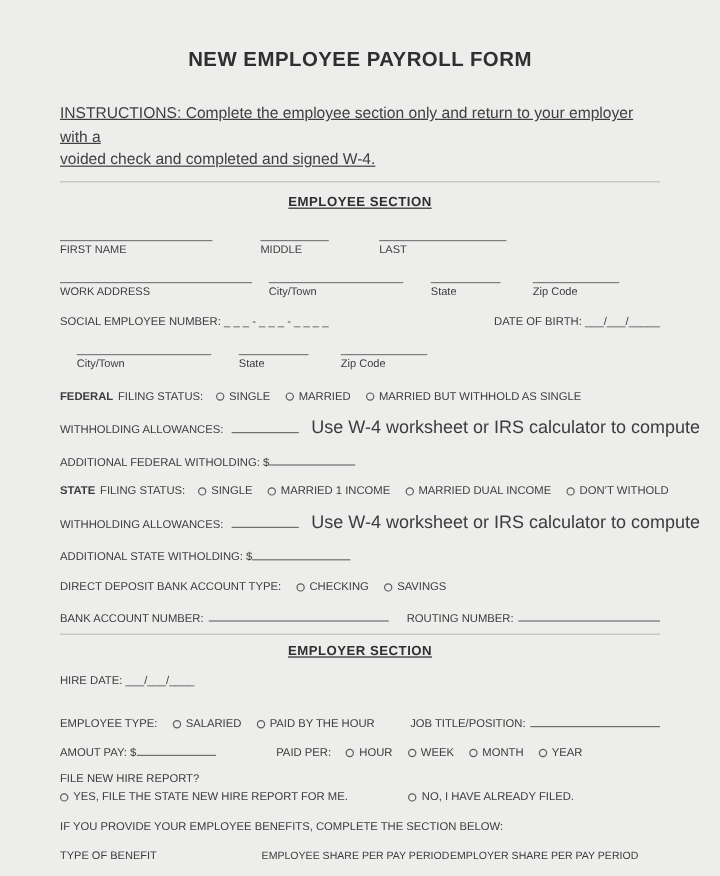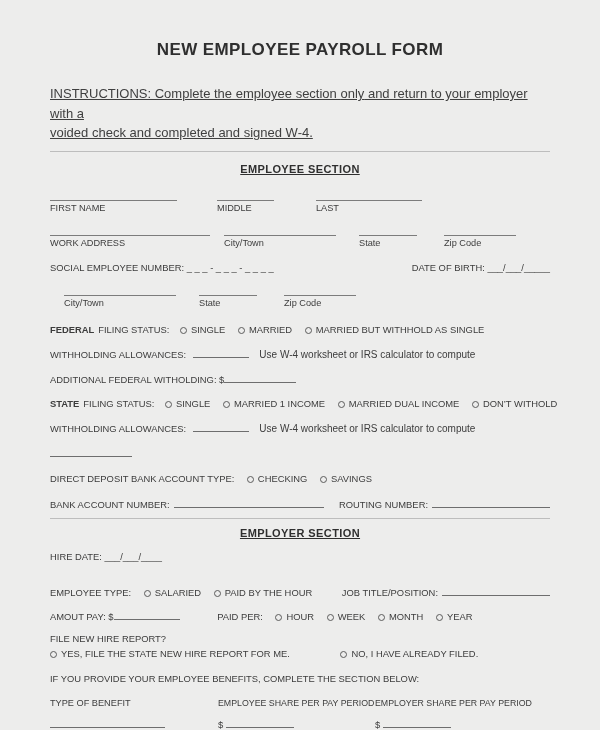--- a/index.html
+++ b/index.html
@@ -45,24 +45,24 @@
   .blank-allow{width:56px; margin-left:4px; margin-right:8px;}
   .blank-addfed{width:72px}
   .blank-addstate{width:82px}
   .blank-bank{width:150px; margin-left:4px;}
   .blank-rout{width:118px; margin-left:4px;}
   .blank-job{width:108px; margin-left:4px;}
   .blank-amount{width:66px}
   .blank-benefit{width:115px}
   .blank-share{width:68px; margin-left:3px;}
 
-  .note { font-size:10px; }
+  .note { font-size:15px; }
   .important { margin-top:9px; font-style:italic; font-size:9.2px; color:#4a4a4a; }
 
-  .gap-32 { margin-left:35px; }
+  .gap-32 { margin-left:48px; }
   .gap-48 { margin-left:48px; }
 
   .benefits-head { display:flex; margin-top:14px; font-size:8.8px; }
   .benefits-row  { display:flex; margin-top:10px; font-size:9.4px; }
   .bcol1 { width:168px; }
   .bcol2 { width:157px; }
   .bcol3 { width:175px; }
 </style>
 </head>
 <body>
@@ -165,21 +165,21 @@
     <span class="opt"><span class="radio"></span><span>DON’T WITHOLD</span></span>
   </div>
 
   <div class="irow">
     <span>WITHHOLDING ALLOWANCES:</span>
     <span class="blank blank-allow"></span>
     <span class="note">Use W-4 worksheet or IRS calculator to compute</span>
   </div>
 
   <div class="irow">
-    <span class="blank blank-addstate"></span>
+    <span>ADDITIONAL STATE WITHOLDING: $</span><span class="blank blank-addstate"></span>
   </div>
 
   <div class="irow" style="margin-top:14px">
     <span>DIRECT DEPOSIT BANK ACCOUNT TYPE:</span>
     <span class="opt"><span class="radio"></span><span>CHECKING</span></span>
     <span class="opt"><span class="radio"></span><span>SAVINGS</span></span>
   </div>
 
   <div class="irow flex" style="margin-top:14px">
     <span>

